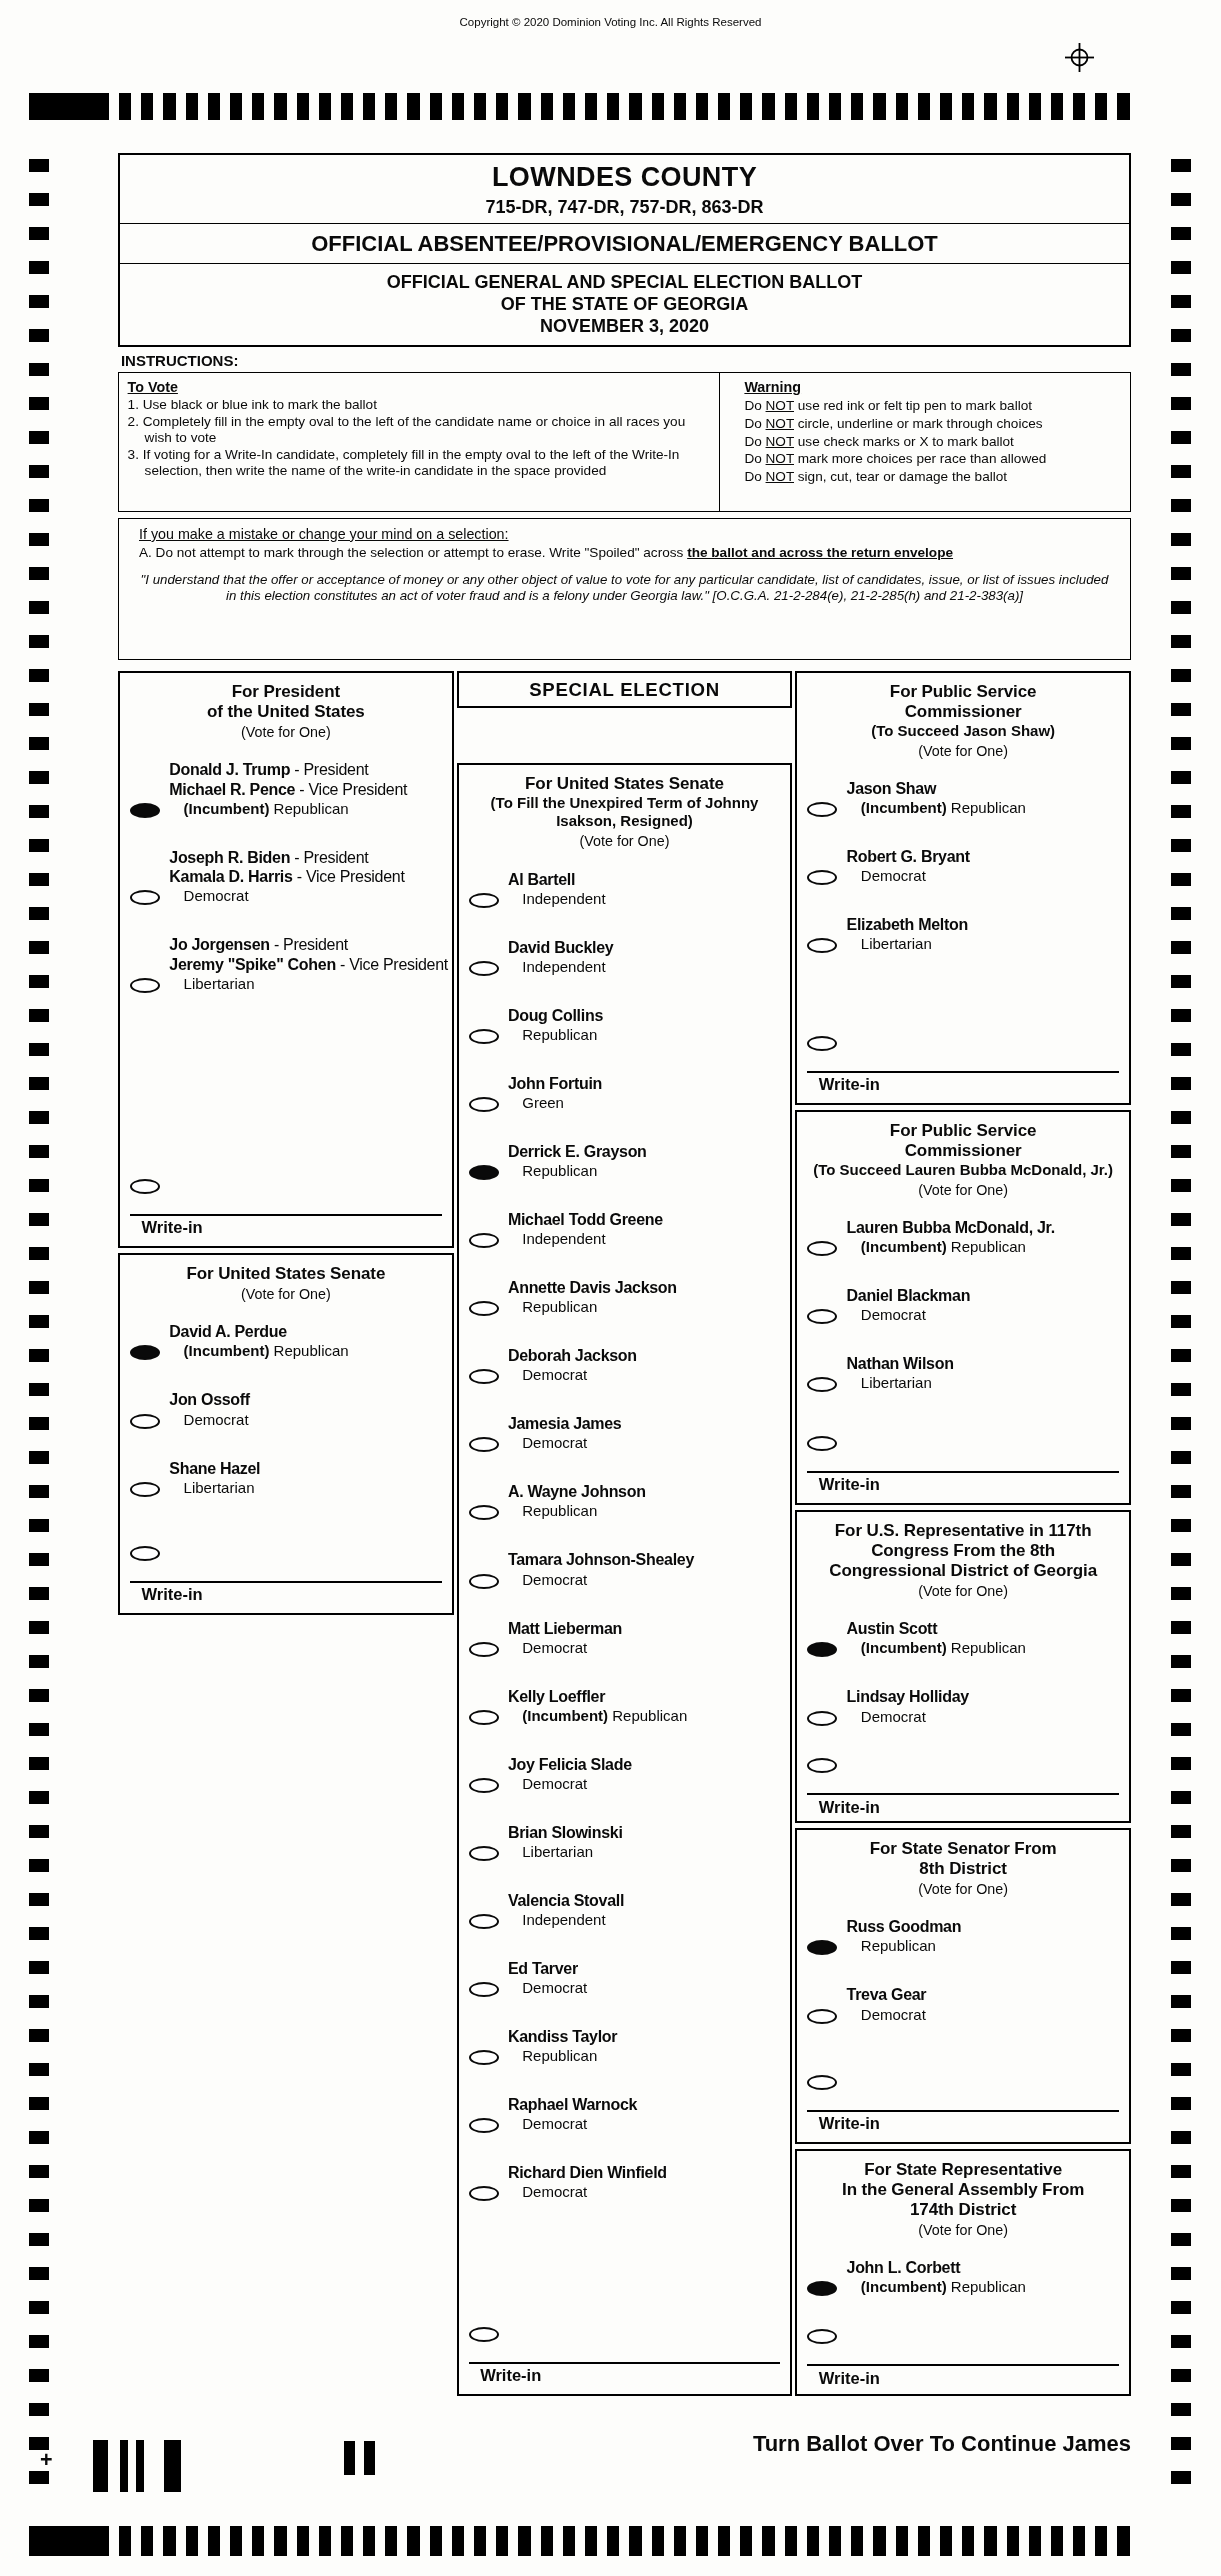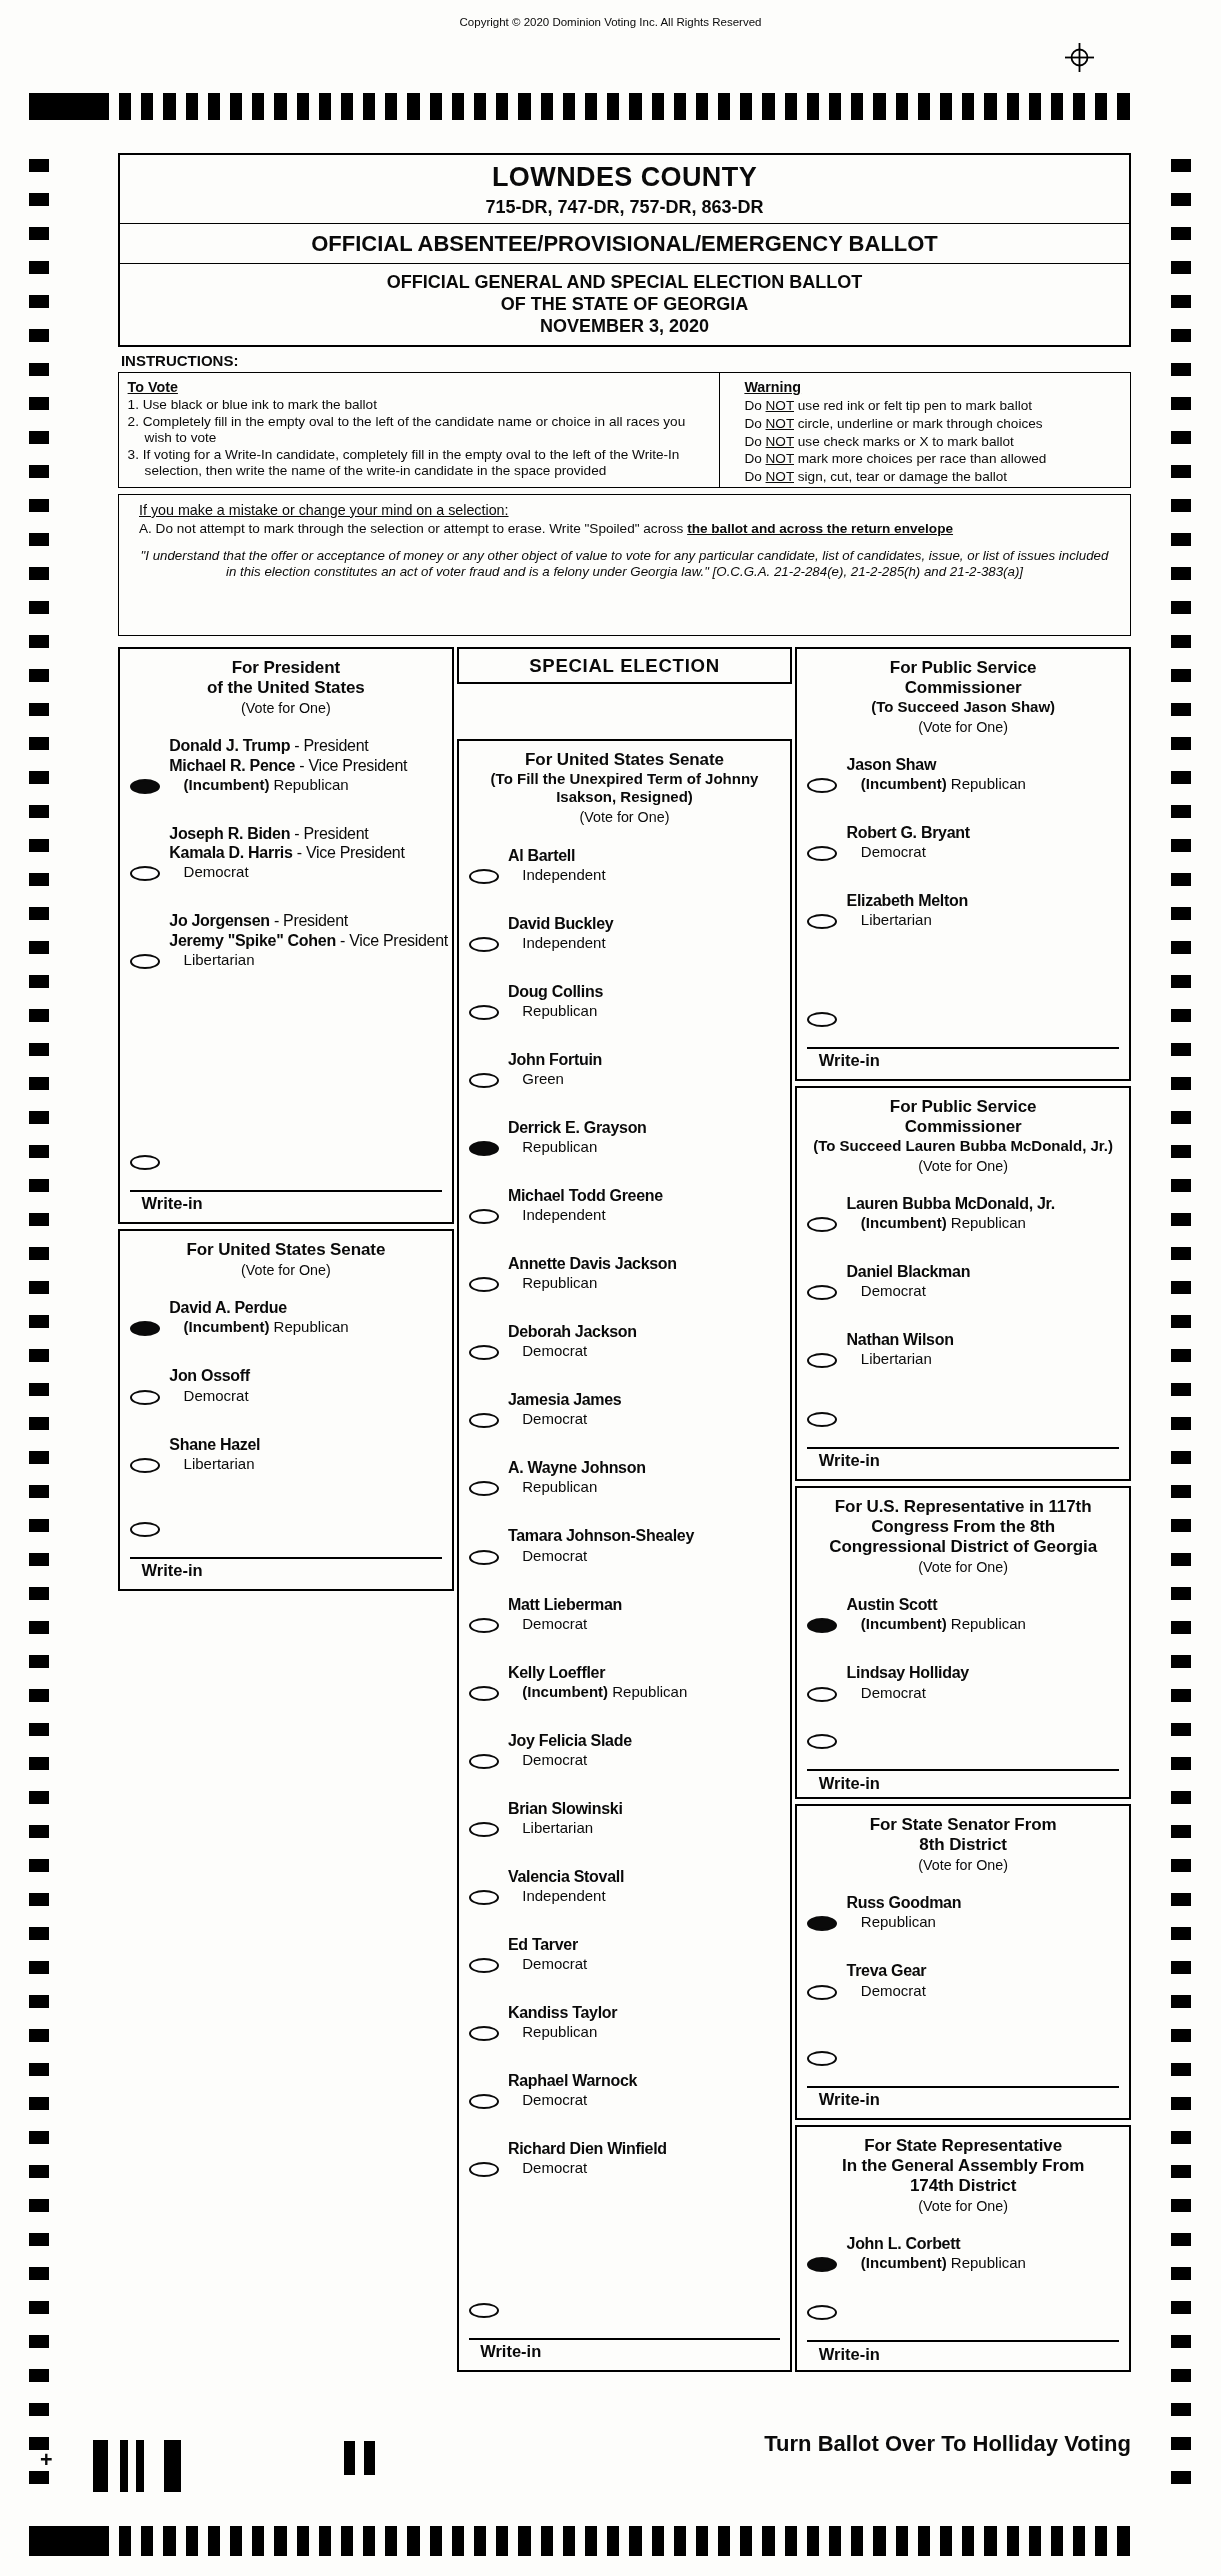--- a/index.html
+++ b/index.html
@@ -26,21 +26,21 @@
   .hbox{border:2.2px solid #000}
   .hsec1{padding:7.2px 0 5.7px;border-bottom:1.4px solid #000;text-align:center}
   .county{font-size:27px;font-weight:bold;letter-spacing:0.4px}
   .districts{font-size:18px;font-weight:bold;margin-top:3.6px}
   .hsec2{padding:6.5px 0;border-bottom:1.4px solid #000;text-align:center;font-size:22px;font-weight:bold}
   .hsec3{padding:6.5px 0 8px;text-align:center}
   .hsec3 div{font-size:18px;font-weight:bold;line-height:22px}
 
   
   .instr-label{font-size:15px;font-weight:bold;margin:5px 0 2.9px;padding-left:2.9px}
-  .instr-boxes{display:flex;border:1.4px solid #000;height:116px}
+  .instr-boxes{display:flex;border:1.4px solid #000;height:140px}
   .tovote{flex:0 0 600px;padding:5.7px 7.2px 5.7px 8.6px}
   .warnbox{flex:1;border-left:1.4px solid #000;padding:5.7px 7.2px 5.7px 24.4px}
   .sec-title{font-size:14.3px;font-weight:bold;text-decoration:underline;margin-bottom:2.9px}
   .instr-item{font-size:13.6px;line-height:16.5px;padding-left:17px;text-indent:-17px}
   .warn-item{font-size:13.6px;line-height:17.6px}
   .u{text-decoration:underline}
 
   .box3{border:1.4px solid #000;margin-top:5.7px;height:142px;padding:7.2px 20px;overflow:hidden}
   .mistake-head{font-size:14.3px;font-weight:normal;text-decoration:underline}
   .mline{font-size:13.6px;line-height:18.6px;margin-top:2.2px}
@@ -759,21 +759,21 @@
               </div>
               <div class="write-line"></div>
               <div class="writein-label">Write-in</div>
             </div>
           </section>
         </div>
     </div>
 
   </div>
 
-  <div class="turnover">Turn Ballot Over To Holliday Voting</div>
+  <div class="turnover">Turn Ballot Over To Continue James</div>
   <div class="plus">+</div>
 
 <div class="bcb" style="left: 93px; top: 2440px; width: 15px; height: 52px;"></div>
     <div class="bcb" style="left: 120px; top: 2440px; width: 8px; height: 52px;"></div>
     <div class="bcb" style="left: 136px; top: 2440px; width: 8px; height: 52px;"></div>
     <div class="bcb" style="left: 164px; top: 2440px; width: 16.5px; height: 52px;"></div>
     <div class="bcb" style="left: 344px; top: 2441px; width: 10.8px; height: 34px;"></div>
     <div class="bcb" style="left: 364px; top: 2441px; width: 10.8px; height: 34px;"></div>
   </div>
 

